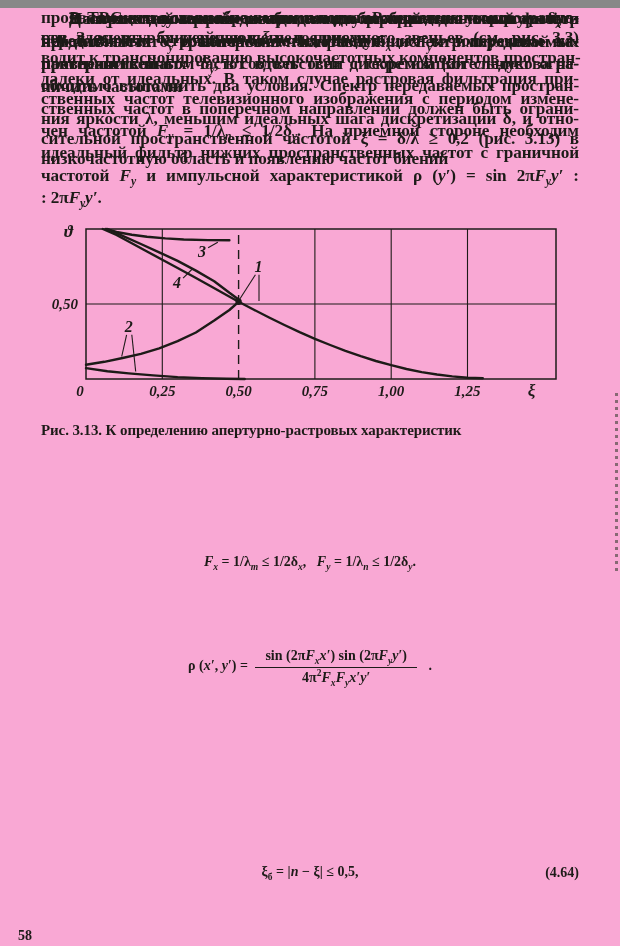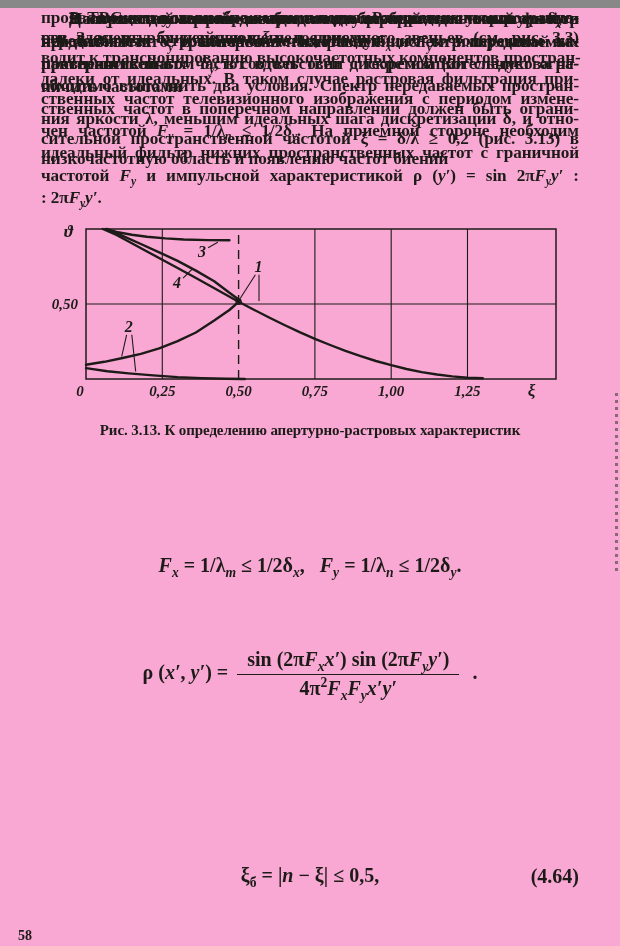--- a/index.html
+++ b/index.html
@@ -21,25 +21,25 @@
   .para .line-indent{text-indent:28px;}
   .p1 .line{line-height:22.4px;}
   .p2 .line,.p3 .line{line-height:22.6px;}
   .p4 .line{line-height:20.2px;}
   .p5 .line{line-height:20.4px;}
   sub{font-size:68%;line-height:0;}
   sup{font-size:68%;line-height:0;}
   .figure-wrap{position:absolute;top:213px;left:34px;width:552px;height:178px;}
   .caption{
     position:absolute;top:414px;left:41px;width:538px;
-    text-align:center;font-size:15px;letter-spacing:-0.1px;
+    text-align:left;font-size:15px;letter-spacing:-0.1px;
   }
   .formula{
     position:absolute;left:41px;width:538px;text-align:center;
-    font-size:20px;
+    font-size:14px;
   }
   .f1{top:546px;}
   .f2{top:640px;}
   .frac{display:inline-flex;flex-direction:column;vertical-align:middle;margin:0 4px;}
   .frac .num{padding:0 10px 3px;}
   .frac .den{border-top:1.7px solid #1d1b18;padding:2px 10px 0;}
   .f2 .tail{margin-left:4px;}
   .f3{top:856px;}
   .f3 .eq-num{position:absolute;right:0;top:1px;}
   .pagenum{position:absolute;left:18px;top:920px;font-size:14px;}

